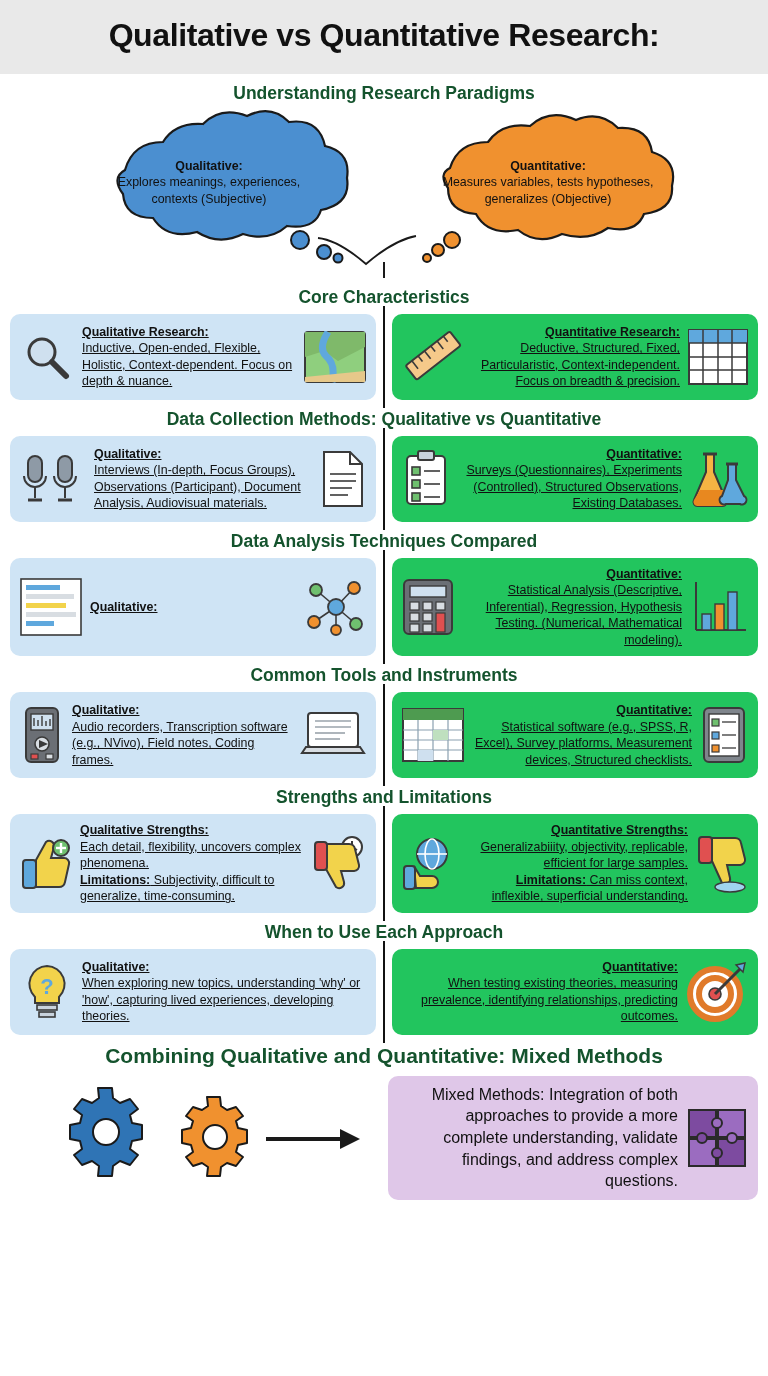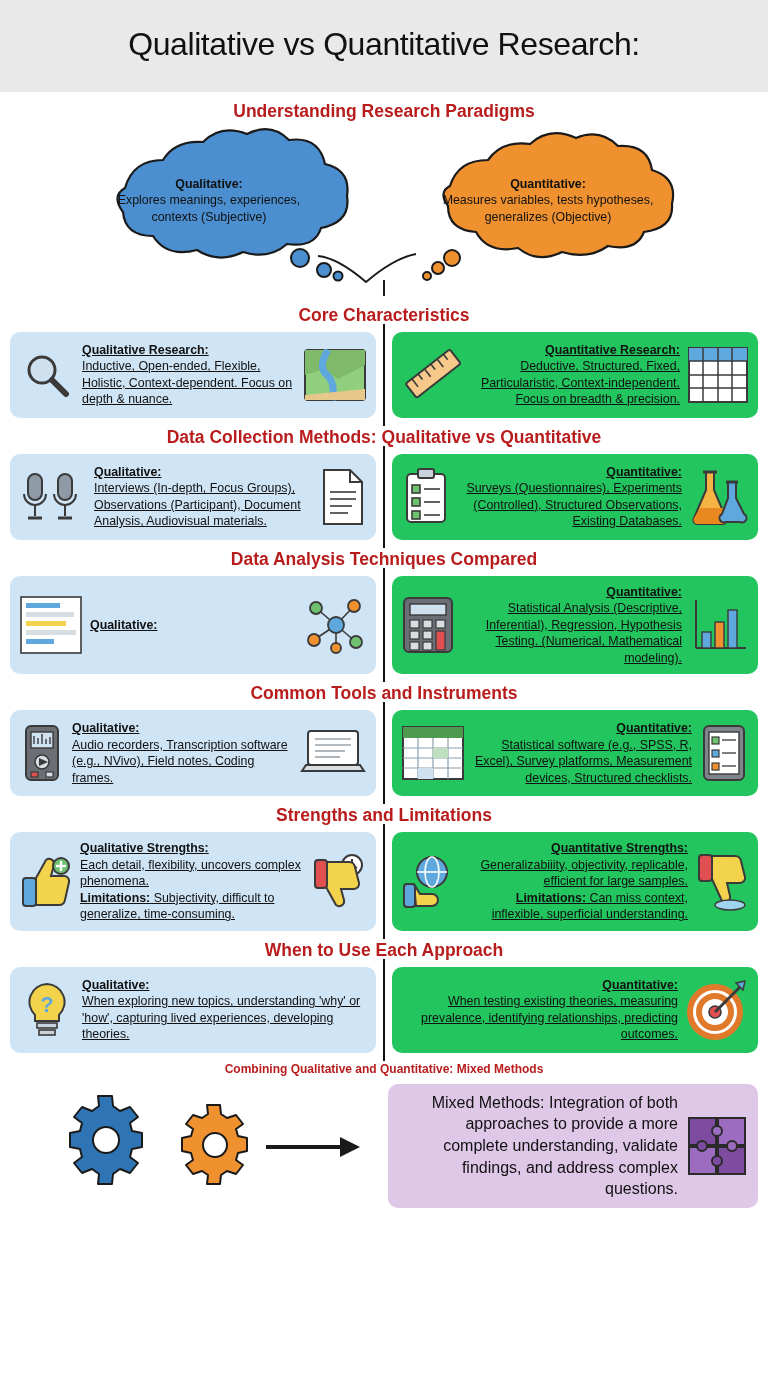--- a/index.html
+++ b/index.html
@@ -13,37 +13,37 @@
     overflow: hidden;
   }
 
   
   .header {
     background: #e9e9e9;
     padding: 14px 20px 16px;
     text-align: center;
   }
   .header h1 {
-    margin: 12px;
+    margin: 3px;
     font-size: 32px;
     line-height: 1.18;
-    font-weight: normal;
+    font-weight: bold;
     letter-spacing: -0.4px;
     color: #111;
   }
 
   
   .section-title {
     text-align: center;
     font-size: 17.5px;
     font-weight: bold;
-    color: #b91c1c;
+    color: #14532d;
     margin: 9px 0 6px;
   }
-  .section-title.small { font-size: 12px; }
+  .section-title.small { font-size: 21px; }
 
   .pair {
     position: relative;
     display: flex;
     gap: 0;
     padding: 0 10px;
     align-items: stretch;
   }
   .pair .divider {
     position: absolute;

